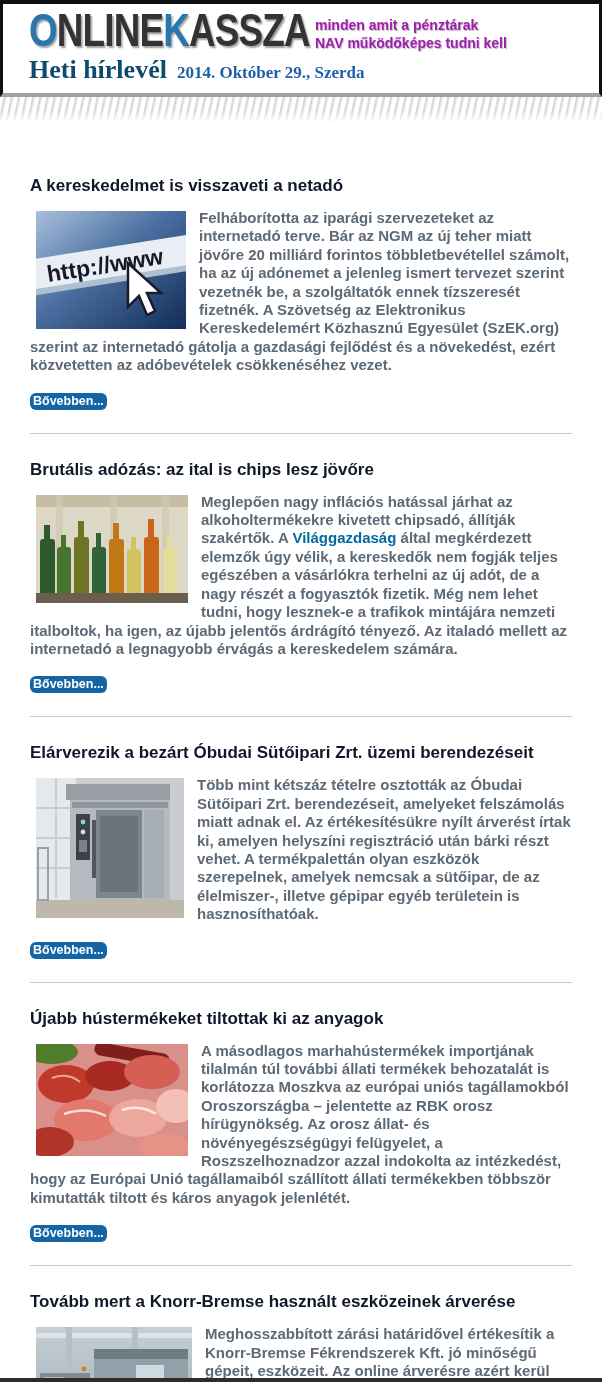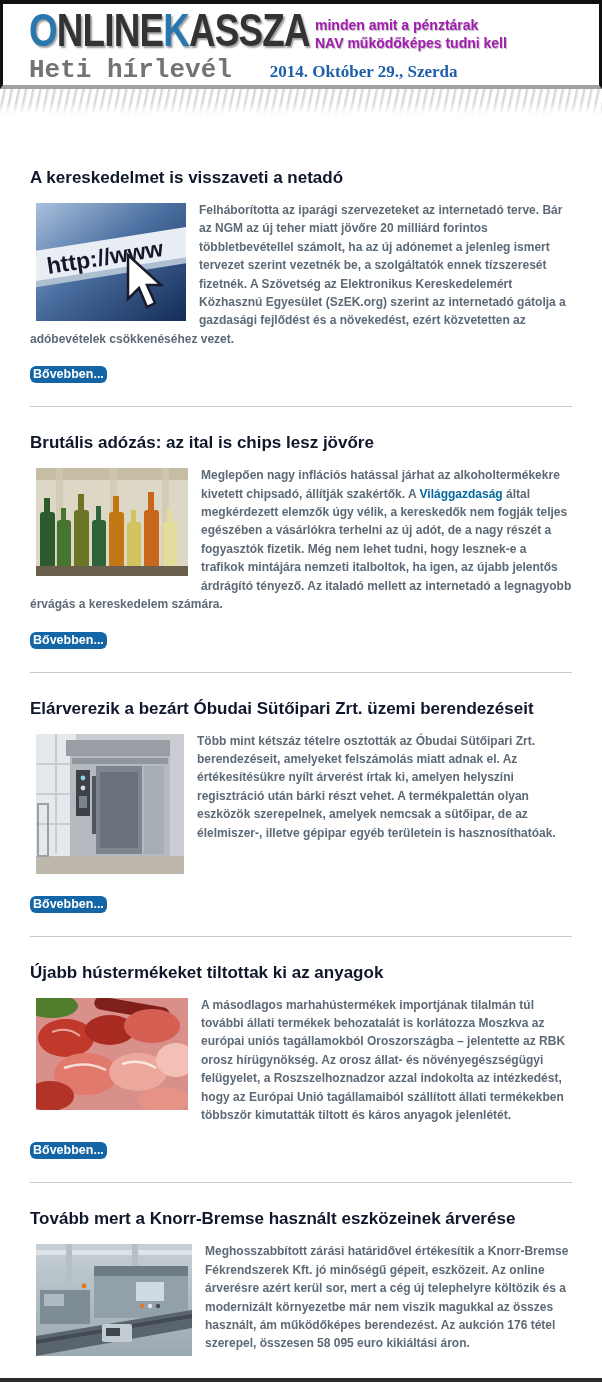--- a/index.html
+++ b/index.html
@@ -6,21 +6,21 @@
   html, body { background: #ffffff; }
   body { width: 602px; font-family: "Liberation Sans", sans-serif; }
   .page { position: relative; width: 602px; height: 1382px; overflow: hidden; background: #fff; }
 
   
   .header {
     border-top: 4px solid #101010;
     border-left: 3px solid #101010;
     border-right: 3px solid #101010;
     border-bottom: 4px solid #a0a0a0;
-    padding: 3px 10px 0 26px;
+    padding: 3px 10px 8px 26px;
     background: #fff;
   }
   .logo-row { display: flex; align-items: flex-start; }
   .logo {
     width: 262px;
     font-size: 46px;
     font-weight: bold;
     letter-spacing: -1px;
     transform: scaleX(0.80);
     transform-origin: left top;
@@ -34,31 +34,31 @@
     margin-top: 9px;
     font-size: 14px;
     font-weight: bold;
     color: #a21caf;
     line-height: 18px;
     text-shadow: 1px 1px 1px rgba(60,60,60,0.35);
     margin-left: 24px;
   }
   .subhead-row { margin-top: 2px; display: flex; align-items: baseline; }
   .newsletter-name {
-    font-family: Liberation Mono, monospace;
+    font-family: Liberation Serif, serif;
     font-weight: bold;
     font-size: 26px;
-    color: #737373;
+    color: #0c4a6e;
   }
   .newsletter-date {
     font-family: "Liberation Serif", serif;
     font-weight: bold;
     font-size: 17px;
     color: #1d5fa9;
-    margin-left: 38px;
+    margin-left: 10px;
   }
 
   
   .stripe-bar {
     height: 27px;
     background-image:
       linear-gradient(to bottom, rgba(255,255,255,0) 0%, rgba(255,255,255,0) 50%, #ffffff 96%),
       repeating-linear-gradient(102deg, #ffffff 0px, #ffffff 3px, #d9d9d9 4px, #d9d9d9 5px, #ffffff 7px);
   }
 
@@ -70,21 +70,21 @@
     font-size: 17px;
     font-weight: bold;
     color: #0f172a;
     margin: 0 0 13px 0;
     cursor: pointer;
   }
   .body { overflow: visible; }
   .thumb { float: left; margin: 2px 13px 4px 6px; cursor: pointer; font-size: 0; }
   .thumb svg { display: block; }
   .text {
-    font-size: 12px;
+    font-size: 15px;
     font-weight: bold;
     color: #5d6a76;
     line-height: 18.4px;
   }
   .inline-link { color: #0369a1; text-decoration: none; cursor: pointer; }
   .more-row { clear: both; padding-top: 16px; }
   .more {
     display: inline-block;
     background: #1465a5;
     color: #ffffff;

